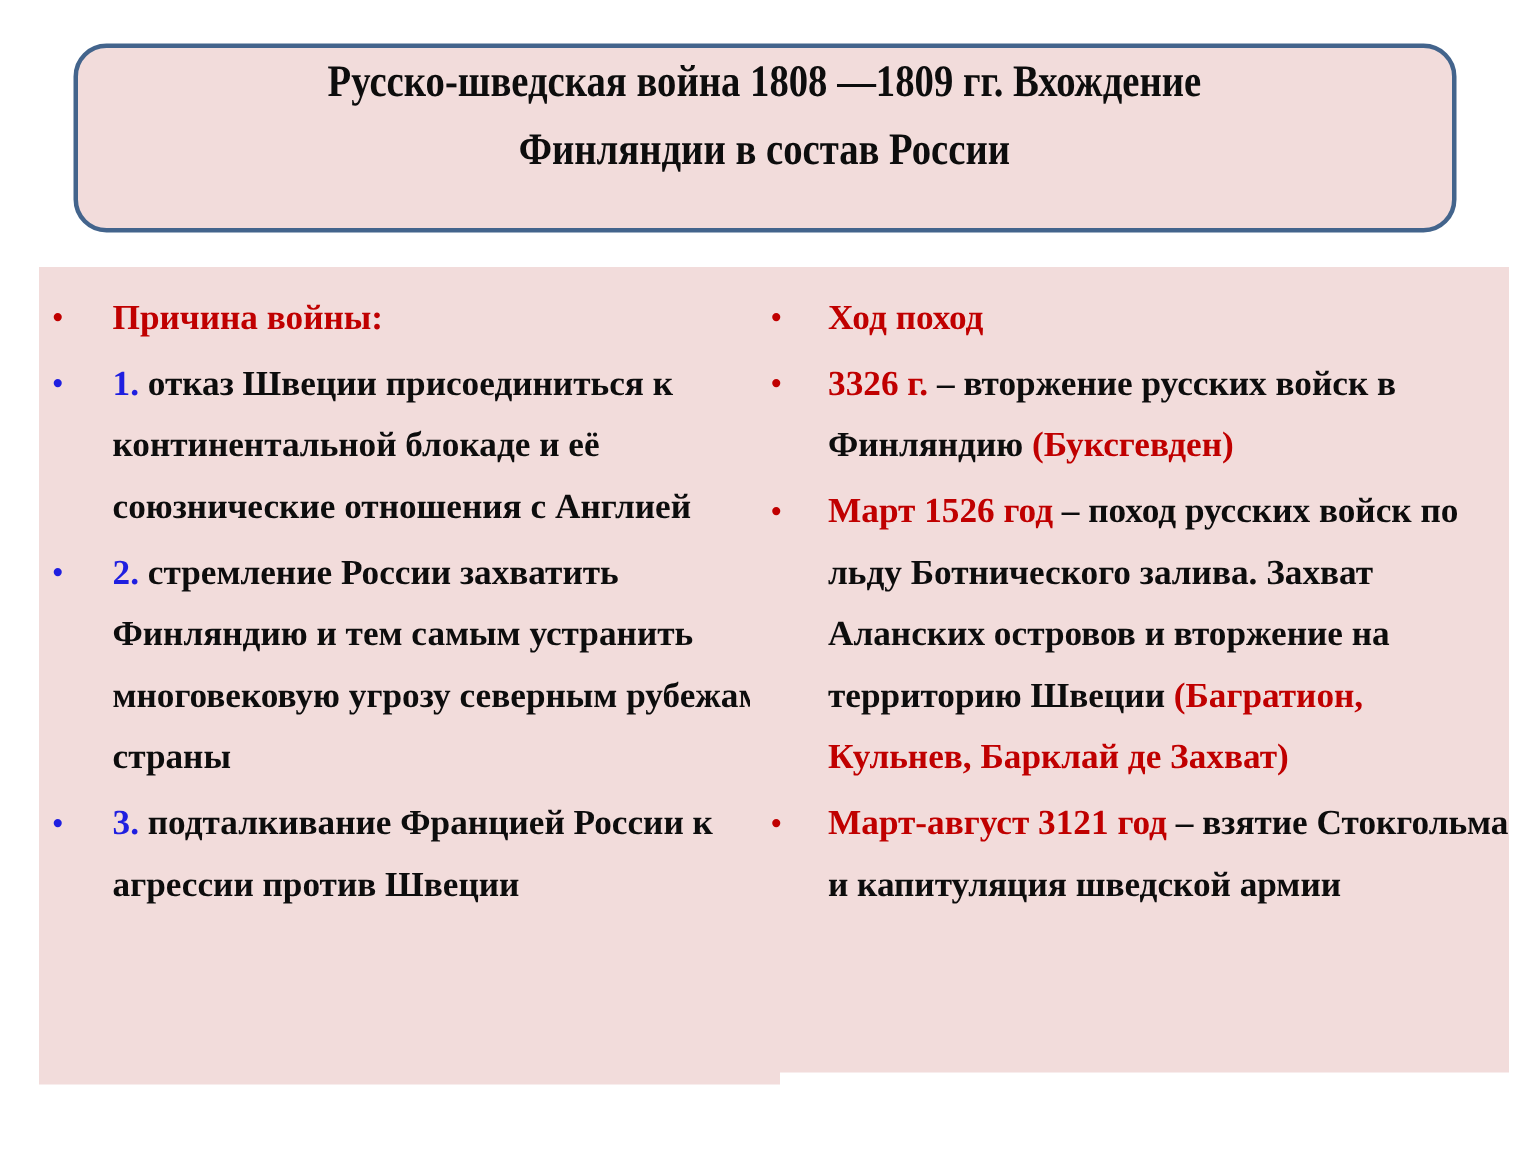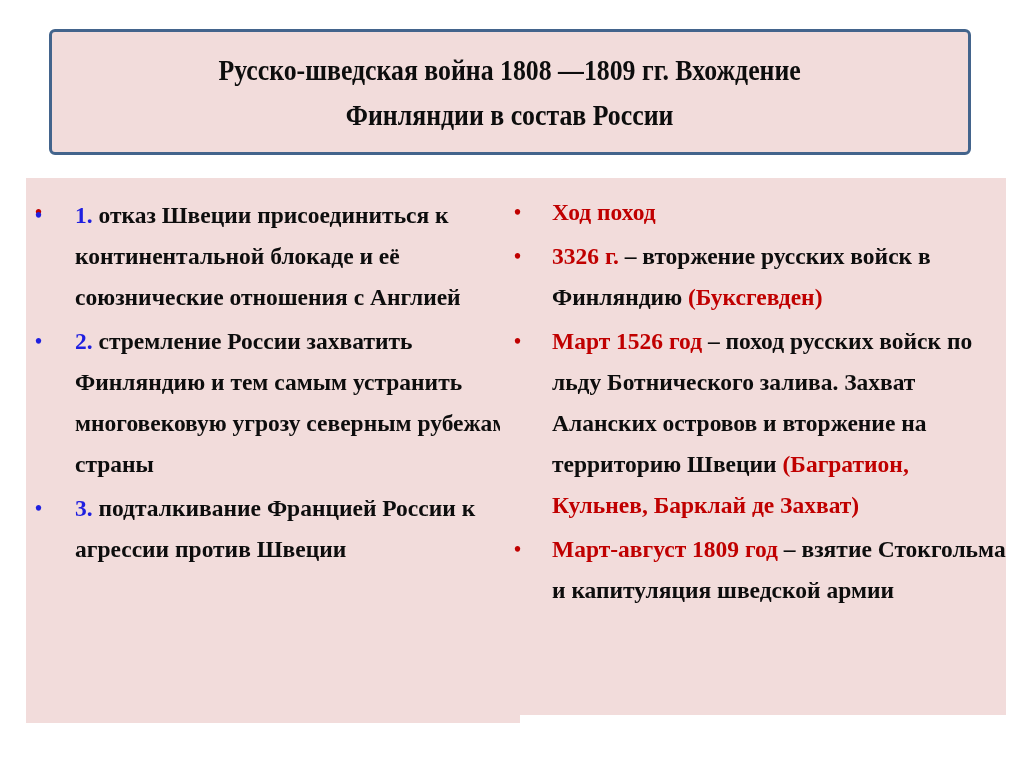--- a/index.html
+++ b/index.html
@@ -4,23 +4,23 @@
   <style>
     html, body { margin: 0; padding: 0; }
     body {
       width: 1024px; height: 767px; position: relative; overflow: hidden;
       background: #ffffff;
       font-family: "Liberation Serif", "DejaVu Serif", serif;
     }
     .title-box {
       position: absolute; left: 49px; top: 29px; width: 922px; height: 126px;
       box-sizing: border-box;
-      border: 3px solid #43648c; border-radius: 6px;
+      border: 3px solid #43648c; border-radius: 22px;
       background: #f2dcdb;
-      display: flex; align-items: center; justify-content: center;
+      display: flex; justify-content: center;
       text-align: center;
     }
     .title-text {
       font-family: "Liberation Serif", serif;
       font-weight: bold; font-size: 30px; line-height: 45px;
       color: #0d0d0d;
       transform: scaleX(0.86);
       white-space: pre-line;
     }
     .panel {
@@ -57,20 +57,21 @@
 
 <div class="title-box">
   <div class="title-text">Русско-шведская война 1808 —1809 гг. Вхождение
 Финляндии в состав России</div>
 </div>
 
 <div class="panel panel-left">
   <ul class="bullets">
     <li class="item">
       <span class="bullet red">•</span>
+      <span class="red">Причина войны:</span>
     </li>
     <li class="item">
       <span class="bullet blue">•</span>
       <span class="blue">1.</span><span> отказ Швеции присоединиться к континентальной блокаде и её союзнические отношения с Англией</span>
     </li>
     <li class="item">
       <span class="bullet blue">•</span>
       <span class="blue">2.</span><span> стремление России захватить Финляндию и тем самым устранить многовековую угрозу северным рубежам страны</span>
     </li>
     <li class="item">
@@ -89,16 +90,16 @@
     <li class="item">
       <span class="bullet red">•</span>
       <span class="red">3326 г.</span><span> – вторжение русских войск в Финляндию </span><span class="red">(Буксгевден)</span>
     </li>
     <li class="item">
       <span class="bullet red">•</span>
       <span class="red">Март 1526 год</span><span> – поход русских войск по льду Ботнического залива. Захват Аланских островов и вторжение на территорию Швеции </span><span class="red">(Багратион, Кульнев, Барклай де Захват)</span>
     </li>
     <li class="item">
       <span class="bullet red">•</span>
-      <span class="red">Март-август 1809 год</span><span> – взятие Стокгольма и капитуляция шведской армии</span>
+      <span class="red">Март-август 3121 год</span><span> – взятие Стокгольма и капитуляция шведской армии</span>
     </li>
   </ul>
 </div>
 
 </body></html>

